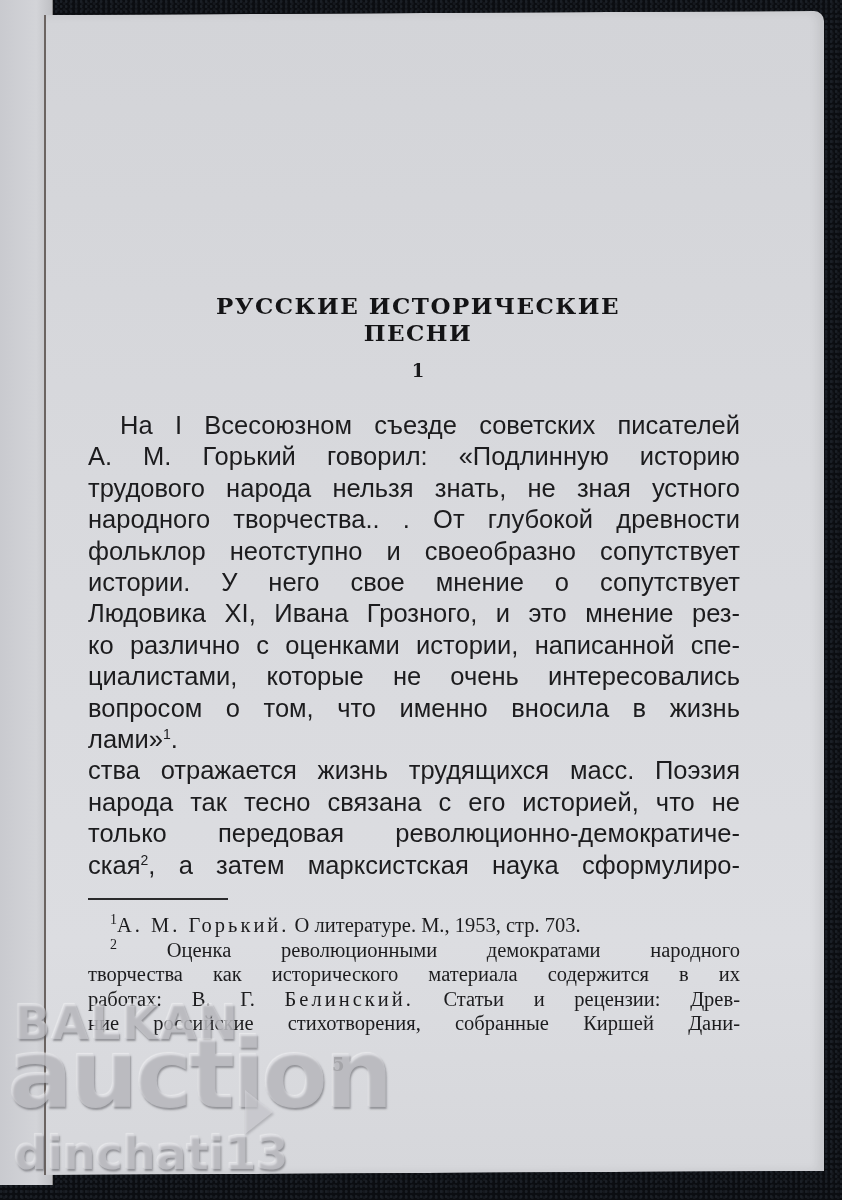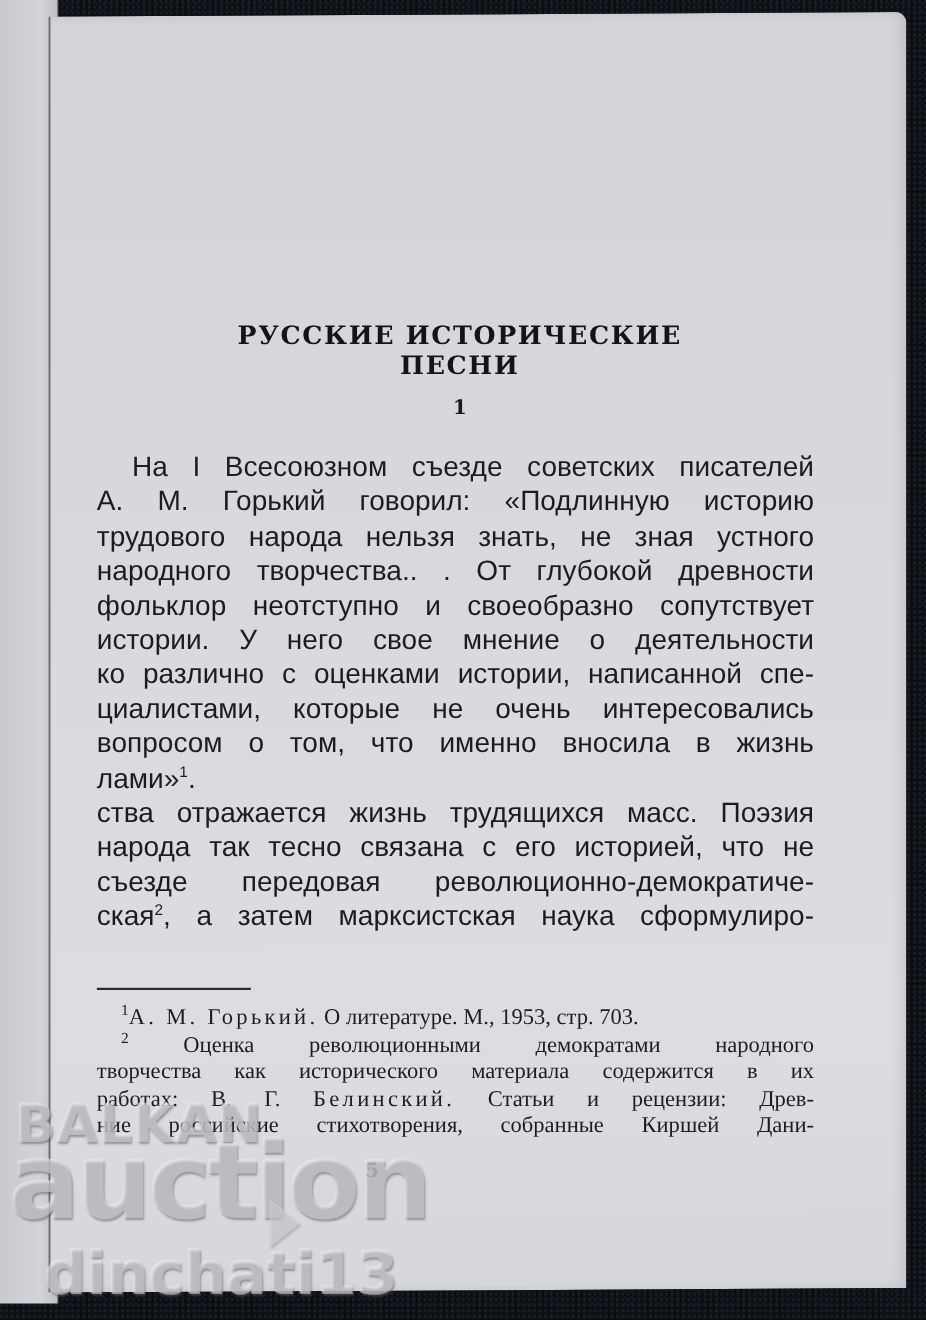--- a/index.html
+++ b/index.html
@@ -69,21 +69,21 @@
     font-weight: bold; font-size: 18px; color: #1a1a1a;
   }
   .wm {
     position: absolute; font-family: "DejaVu Sans", sans-serif; font-weight: bold;
     color: rgba(215,215,220,0.55);
     text-shadow: 1px 2px 2px rgba(90,90,95,0.55), -1px -1px 1px rgba(255,255,255,0.4);
     pointer-events: none;
   }
   .wm-balkan { left: 14px; top: 994px; font-size: 48px; letter-spacing: 1px; }
   .wm-auction { left: 8px; top: 1018px; font-size: 96px; letter-spacing: -3px; }
-  .wm-user { left: 40px; top: 1126px; font-size: 54px; }
+  .wm-user { left: 14px; top: 1126px; font-size: 46px; }
   .wm-play {
     position: absolute; left: 245px; top: 1090px; width: 0; height: 0;
     border-top: 22px solid transparent; border-bottom: 22px solid transparent;
     border-left: 28px solid rgba(215,215,220,0.6);
     filter: drop-shadow(1px 2px 1px rgba(90,90,95,0.5));
   }
 </style>
 </head>
 <body>
 
@@ -94,28 +94,29 @@
 <div class="content">
   <div class="title">РУССКИЕ ИСТОРИЧЕСКИЕ ПЕСНИ</div>
   <div class="section-num">1</div>
 
   <div class="body-text">
     <span class="line indent">На I Всесоюзном съезде советских писателей</span>
     <span class="line">А. М. Горький говорил: «Подлинную историю</span>
     <span class="line">трудового народа нельзя знать, не зная устного</span>
     <span class="line">народного творчества.. . От глубокой древности</span>
     <span class="line">фольклор неотступно и своеобразно сопутствует</span>
-    <span class="line">истории. У него свое мнение о деятельности</span>
+    <span class="line">истории. У него свое мнение о сопутствует</span>
+    <span class="line">Людовика XI, Ивана Грозного, и это мнение рез-</span>
     <span class="line">ко различно с оценками истории, написанной спе-</span>
     <span class="line">циалистами, которые не очень интересовались</span>
     <span class="line">вопросом о том, что именно вносила в жизнь</span>
     <span class="line last"><span>лами»</span><sup>1</sup>.</span>
     <span class="line">ства отражается жизнь трудящихся масс. Поэзия</span>
     <span class="line">народа так тесно связана с его историей, что не</span>
-    <span class="line">съезде передовая революционно-демократиче-</span>
+    <span class="line">только передовая революционно-демократиче-</span>
     <span class="line"><span>ская</span><sup>2</sup><span>, а затем марксистская наука сформулиро-</span></span>
   </div>
 
   <div class="rule"></div>
 
   <div class="footnotes">
     <span class="line last" style="padding-left:22px;"><sup>1</sup><span class="spaced">А. М. Горький.</span><span> О литературе. М., 1953, стр. 703.</span></span>
     <span class="line" style="padding-left:22px;"><sup>2</sup> <span>Оценка революционными демократами народного</span></span>
     <span class="line">творчества как исторического материала содержится в их</span>
     <span class="line"><span>работах: В. Г. </span><span class="spaced">Белинский.</span><span> Статьи и рецензии: Древ-</span></span>

